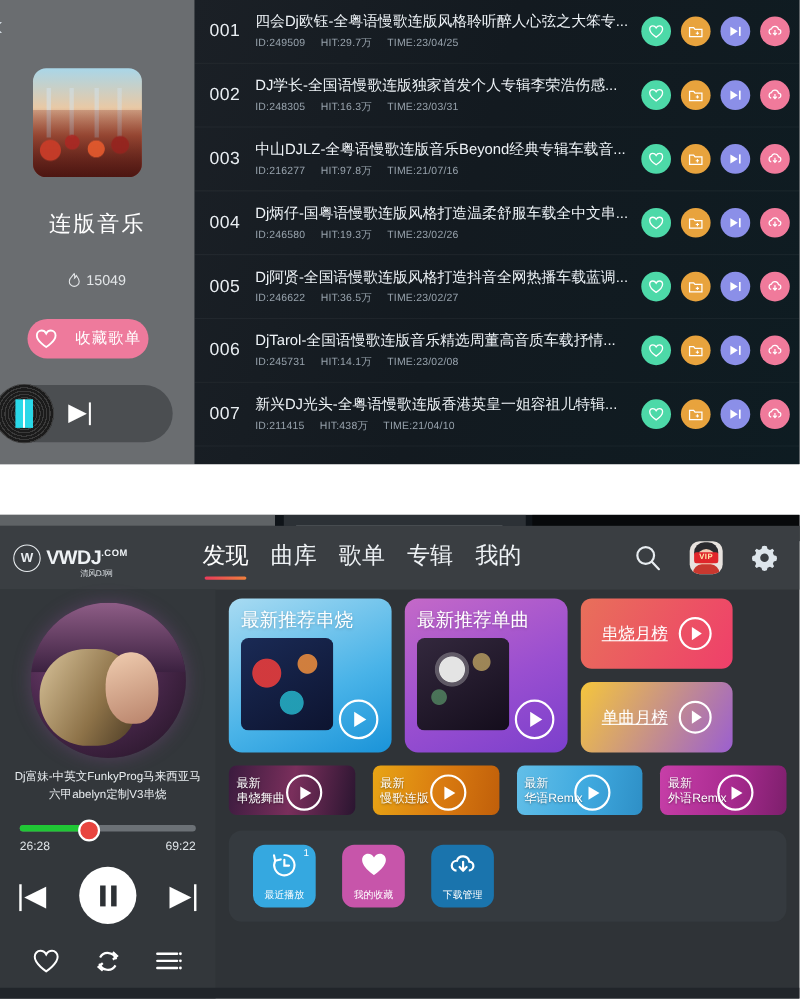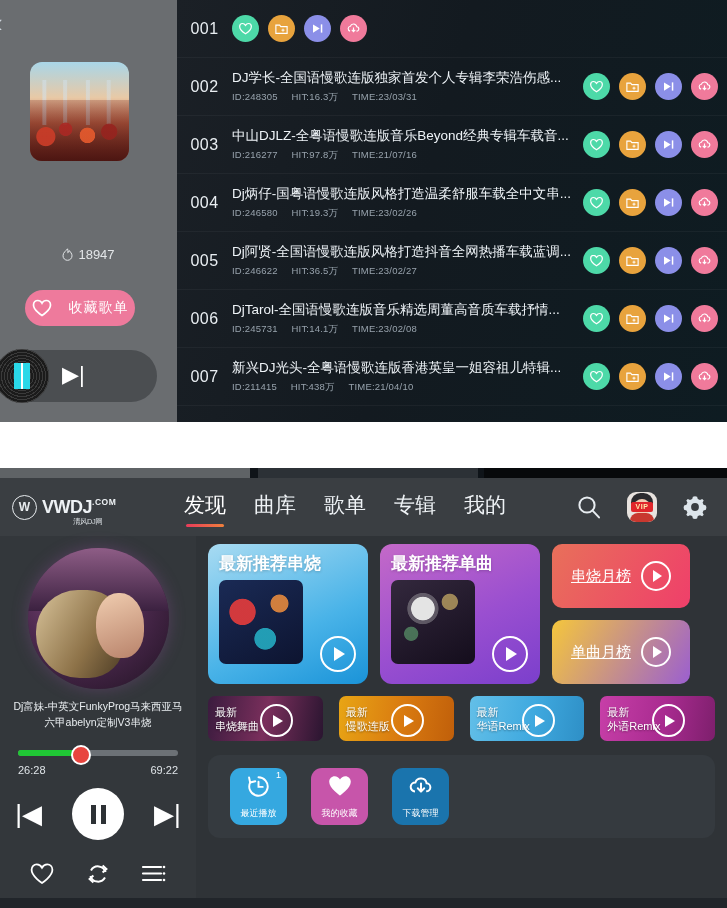--- a/index.html
+++ b/index.html
@@ -58,21 +58,21 @@
   .strip .line{position:absolute;height:3px;background:#b9bec2;border-radius:2px;}
 
   .win2{position:absolute;left:0;top:478px;width:727px;height:430px;background:#2f3337;overflow:hidden;}
   .nav{position:absolute;left:0;top:0;width:727px;height:58px;background:#3a3e42;display:flex;align-items:center;}
   .logo{margin-left:12px;display:flex;align-items:center;gap:5px;width:150px;}
   .logo-mark{width:23px;height:23px;border-radius:50%;border:1.6px solid #e7ebee;display:flex;align-items:center;justify-content:center;
              color:#e7ebee;font-size:12px;font-weight:700;line-height:1;}
   .logo-txt{position:relative;color:#eef2f5;font-size:18px;font-weight:700;letter-spacing:-.5px;}
   .logo-com{position:absolute;left:100%;top:0px;font-size:8.5px;font-weight:700;letter-spacing:.5px;white-space:nowrap;}
   .logo-cn{position:absolute;left:62%;top:20px;font-size:7.5px;font-weight:400;color:#d7dce0;white-space:nowrap;}
-  .tabs{display:flex;align-items:center;gap:28px;margin-left:22px;}
+  .tabs{display:flex;align-items:center;gap:20px;margin-left:22px;}
   .tab{position:relative;color:#eef2f5;font-size:21px;cursor:pointer;padding-bottom:5px;}
   .tab.active{color:#fff;}
   .tab.active:after{content:"";position:absolute;left:2px;right:2px;bottom:-3px;height:3px;border-radius:2px;
       background:linear-gradient(90deg,#e83b5a,#f0803c);}
   .nav-icons{margin-left:auto;display:flex;align-items:center;gap:24px;margin-right:18px;}
   .ni{cursor:pointer;display:flex;align-items:center;justify-content:center;}
   .avatar{position:relative;width:30px;height:30px;border-radius:9px;overflow:hidden;background:#e8e3df;cursor:pointer;}
   .avatar .hair{position:absolute;left:4px;top:1px;width:22px;height:12px;background:#2a2a2e;border-radius:11px 11px 3px 3px;}
   .avatar .face{position:absolute;left:7px;top:7px;width:16px;height:16px;border-radius:50%;background:#f2cdb4;}
   .avatar .body{position:absolute;left:3px;bottom:0;width:24px;height:9px;background:#c8382f;border-radius:8px 8px 0 0;}
@@ -95,21 +95,21 @@
   .p-times{position:absolute;left:18px;top:228px;width:160px;display:flex;justify-content:space-between;color:#dfe4e8;font-size:11px;}
   .p-ctrl{position:absolute;left:0;top:252px;width:196px;display:flex;align-items:center;justify-content:center;gap:30px;}
   .p-side{color:#fff;font-size:26px;line-height:26px;cursor:pointer;}
   .p-play{width:52px;height:52px;border-radius:50%;background:#fff;display:flex;align-items:center;justify-content:center;cursor:pointer;}
   .p-play i{display:block;width:5px;height:19px;background:#2d3135;margin:0 2.5px;}
   .p-bottom{position:absolute;left:0;top:326px;width:196px;display:flex;align-items:center;justify-content:space-around;padding:0 14px;box-sizing:border-box;}
   .p-bi{cursor:pointer;}
 
   .content{position:absolute;left:196px;top:58px;right:0;height:372px;padding:8px 12px 0 12px;box-sizing:border-box;}
   .row1{display:flex;gap:12px;height:140px;}
-  .bigcard{position:relative;width:160px;border-radius:12px;overflow:hidden;cursor:pointer;font-weight:bold;}
+  .bigcard{position:relative;width:148px;border-radius:12px;overflow:hidden;cursor:pointer;}
   .bc-blue{background:linear-gradient(155deg,#a8dbf2 0%,#49b3e8 60%,#1a93d8 100%);}
   .bc-purple{background:linear-gradient(155deg,#c469c8 0%,#9a4fd0 55%,#7b3fcc 100%);}
   .bc-t{position:absolute;left:11px;top:8px;color:#fff;font-size:17px;text-shadow:0 1px 3px rgba(0,0,0,.2);}
   .bc-img{position:absolute;left:11px;top:36px;width:84px;height:84px;border-radius:7px;overflow:hidden;}
   .bc-img.dj{background:
      radial-gradient(circle at 28% 38%,rgba(230,60,60,.9) 0 16%,transparent 17%),
      radial-gradient(circle at 72% 28%,rgba(255,150,60,.8) 0 10%,transparent 11%),
      radial-gradient(circle at 55% 70%,rgba(40,200,220,.75) 0 14%,transparent 15%),
      linear-gradient(150deg,#1a2a55,#0d1430);}
   .bc-img.mic{background:
@@ -158,45 +158,54 @@
   <div class="win1">
 
     <div class="w1-left">
       <div class="w1-back">‹</div>
 
       <div class="w1-art">
         <div class="glints"></div>
         <div class="bottles"></div>
       </div>
 
+      <div class="w1-title">连版音乐</div>
 
       <div class="w1-heat">
         <span class="flame">
           <svg width="11" height="13" viewBox="0 0 11 13">
               <path d="M5.5 .8C4 3 1 4.4 1 7.8A4.5 4.5 0 0 0 10 7.8C10 5.4 8.4 4.2 7.4 2.6 7 3.8 6.3 4.4 5.8 4.8 6.2 3.4 6 2 5.5 .8z" fill="none" stroke="#e3e6e8" stroke-width="1"></path>
             </svg>
-        </span><span>18947</span>
+        </span><span>15049</span>
       </div>
 
       <button class="w1-fav">
         <svg width="20" height="18" viewBox="0 0 20 18">
             <path d="M10 16.5C10 16.5 1.5 11.2 1.5 5.9 1.5 3.2 3.5 1.5 5.8 1.5 7.6 1.5 9.2 2.7 10 4.2 10.8 2.7 12.4 1.5 14.2 1.5 16.5 1.5 18.5 3.2 18.5 5.9 18.5 11.2 10 16.5 10 16.5z" fill="none" stroke="#fff" stroke-width="1.7"></path>
           </svg>
         <span>收藏歌单</span>
       </button>
 
       <div class="w1-mini">
         <div class="w1-disc"></div>
         <div class="w1-next">▶|</div>
       </div>
     </div>
 
     <div class="w1-list">
       <div class="trow">
         <div class="tnum">001</div>
+        <div class="tinfo">
+          <div class="tname">四会Dj欧钰-全粤语慢歌连版风格聆听醉人心弦之大笨专...</div>
+          <div class="tmeta">
+            <span>ID:249509</span>
+            <span>HIT:29.7万</span>
+            <span>TIME:23/04/25</span>
+          </div>
+        </div>
         <div class="tacts">
           <div class="aico" style="background:#4dd9a8">
               <svg viewBox="0 0 20 18">
                 <path d="M10 16C10 16 2.2 11 2.2 6.2 2.2 3.8 4 2.3 6 2.3 7.7 2.3 9.2 3.4 10 4.8 10.8 3.4 12.3 2.3 14 2.3 16 2.3 17.8 3.8 17.8 6.2 17.8 11 10 16 10 16z" fill="none" stroke="#fff" stroke-width="1.6"></path>
               </svg>
             </div>
           <div class="aico" style="background:#e8a33d">
               <svg viewBox="0 0 20 18">
                 <path d="M2.5 4.5h5l1.6 2h8.4v9H2.5z" fill="none" stroke="#fff" stroke-width="1.5"></path>
                 <path d="M12 9.2v4M10 11.2h4" stroke="#fff" stroke-width="1.3"></path>

